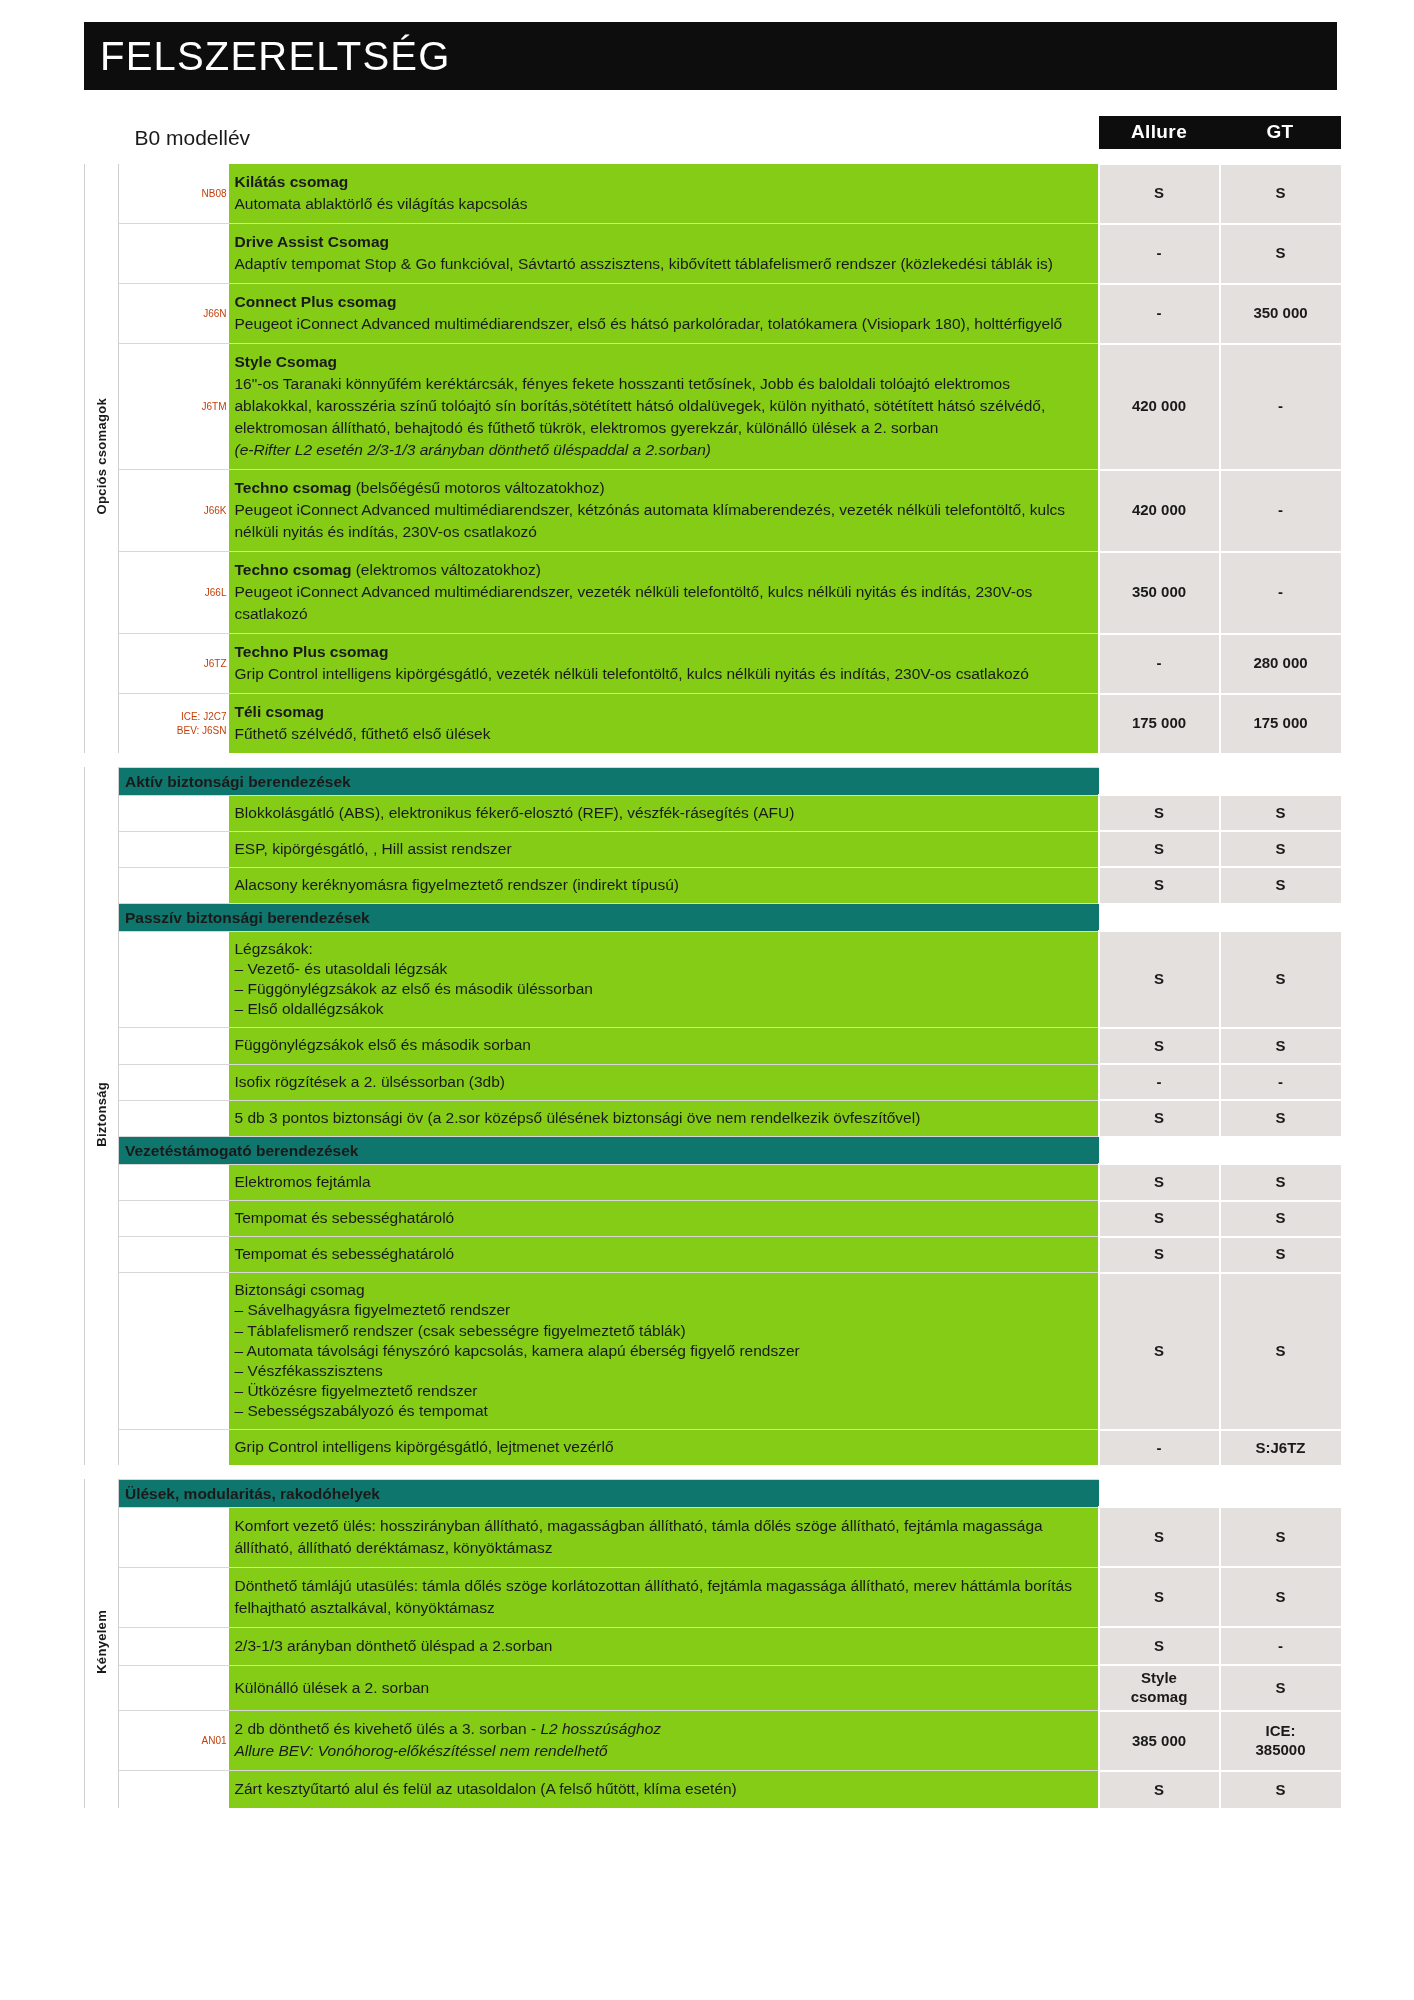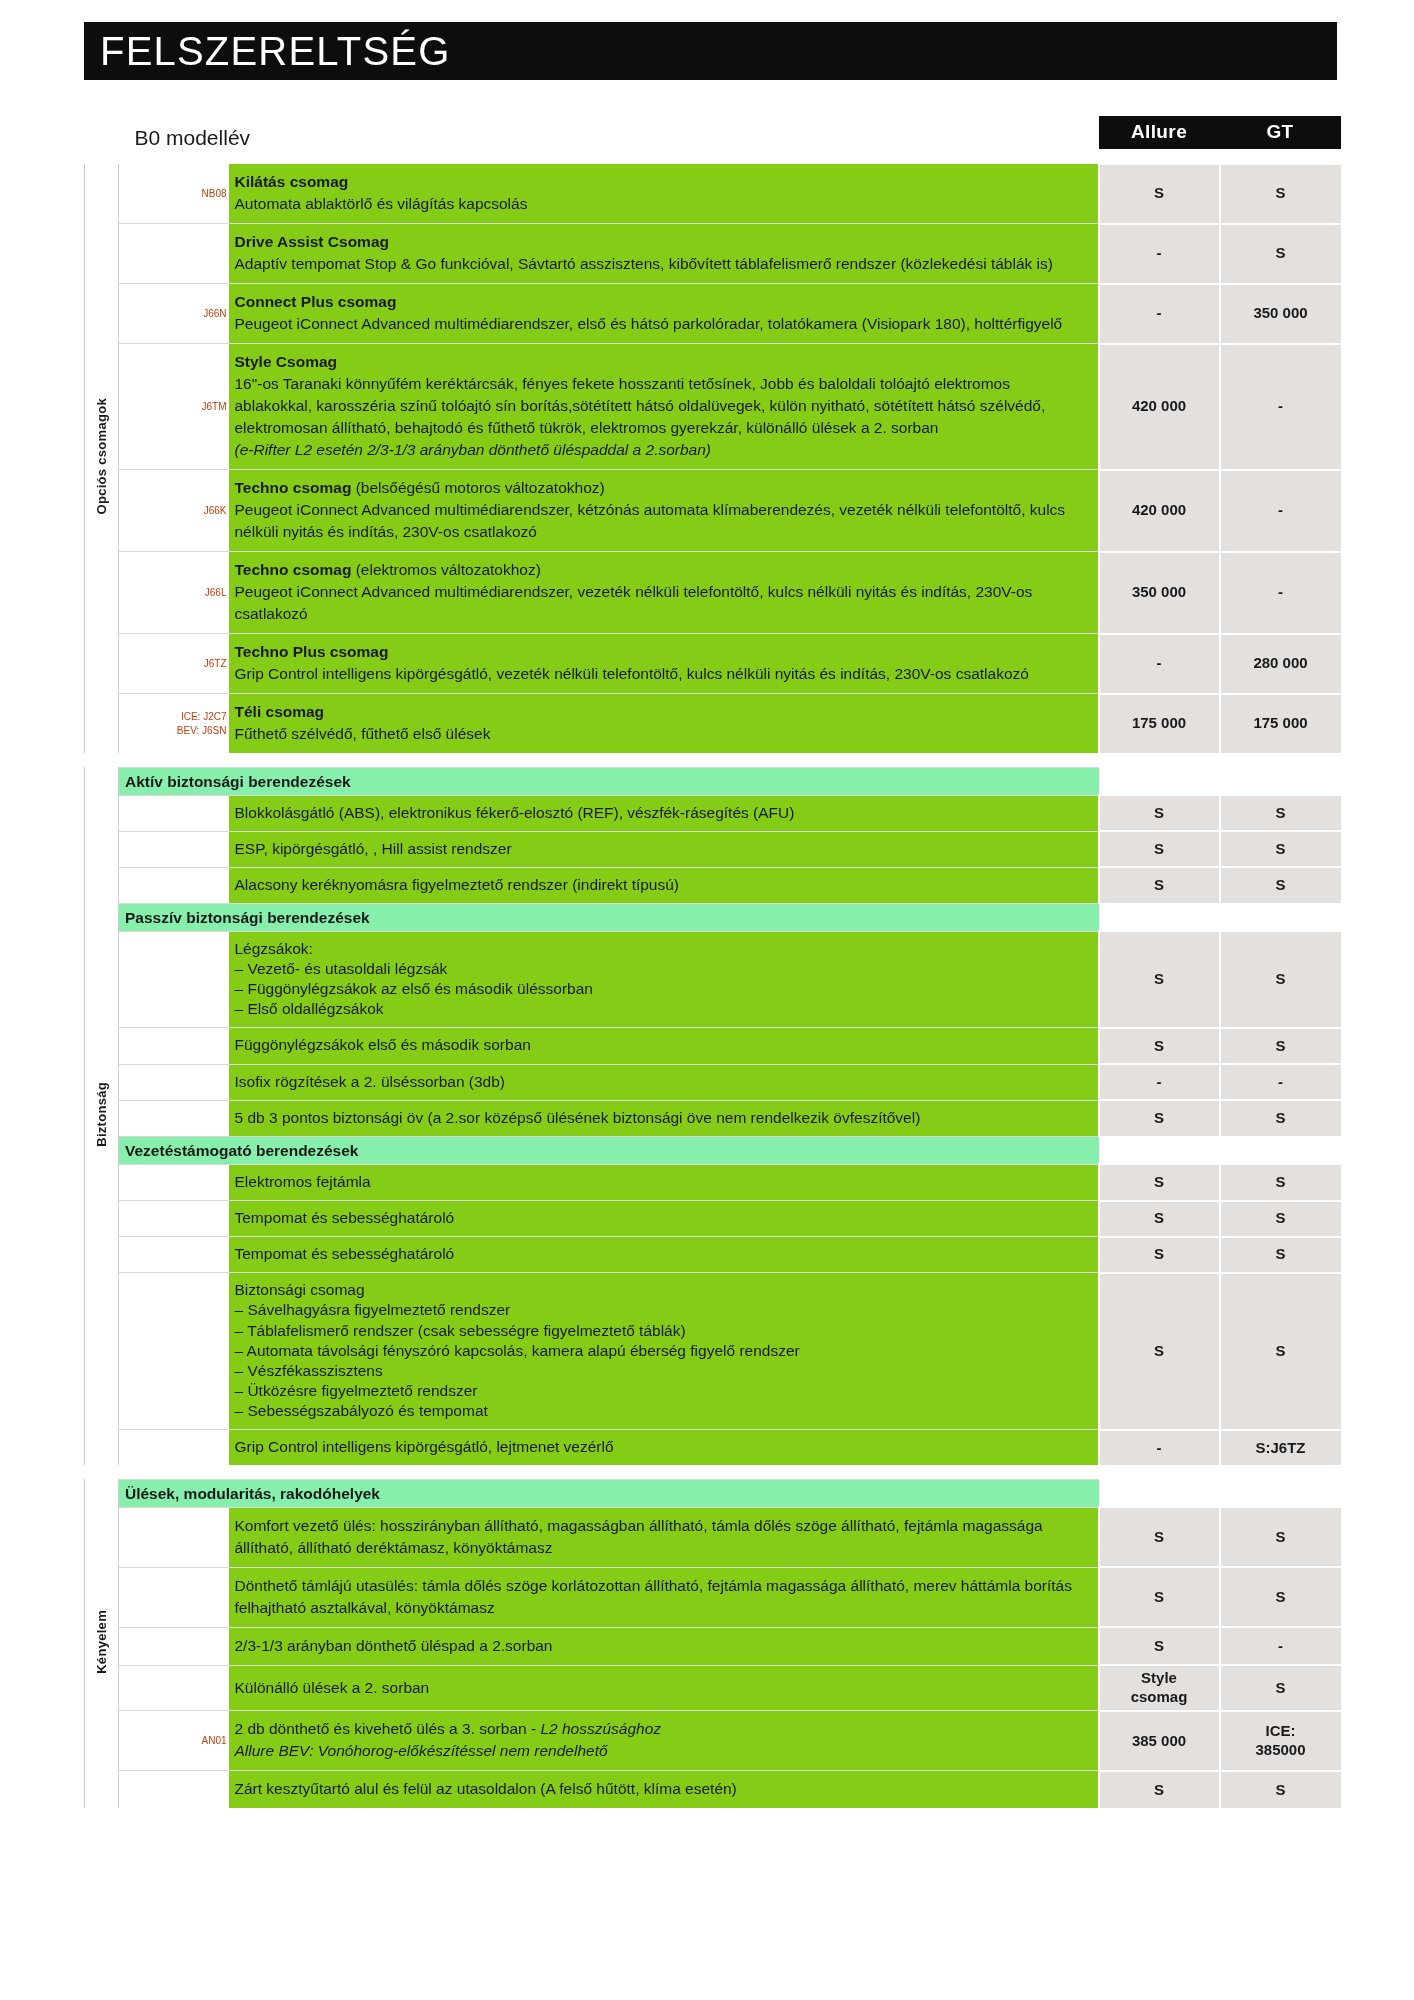--- a/index.html
+++ b/index.html
@@ -15,21 +15,21 @@
     position: relative;
     overflow: hidden;
   }
 
   
   .title-bar {
     position: absolute;
     left: 84px;
     top: 22px;
     width: 1253px;
-    height: 58px;
+    height: 68px;
     background: #0d0d0d;
     display: flex;
     align-items: center;
     padding-left: 16px;
   }
   .title-bar .title-text {
     color: #ffffff;
     font-size: 40px;
     font-weight: 400;
     letter-spacing: 1.2px;
@@ -139,21 +139,21 @@
     line-height: 1.25;
     padding: 3px 2px;
   }
   .val.empty { background: #ffffff; border-top: none; border-left: none; }
 
   
   .sec-head {
     font-size: 15.5px;
     font-weight: bold;
     padding: 5px 6px 4px 6px;
-    background: #86efac;
+    background: #0f766e;
     border-top: 1px solid #d8d8d8;
   }
 
   
   .spacer td {
     height: 14px;
     background: #ffffff;
     border: none;
   }
 

